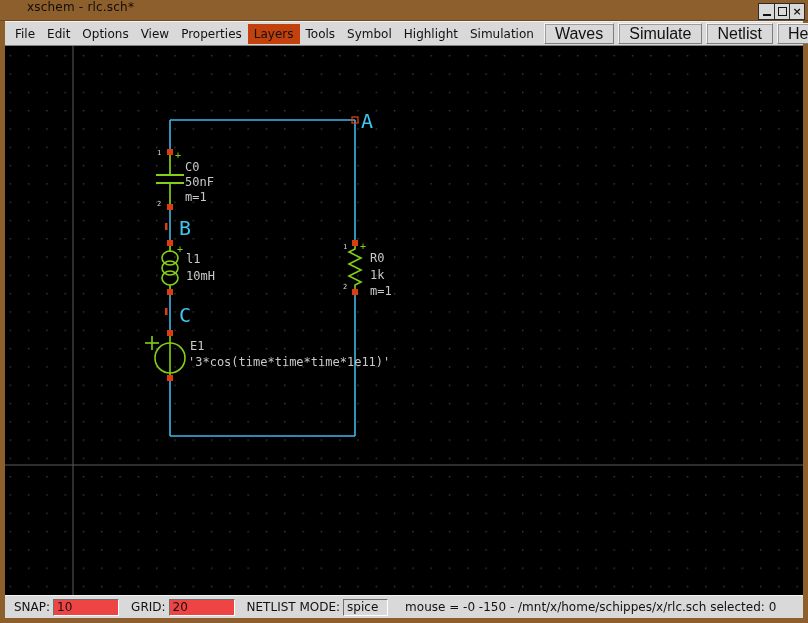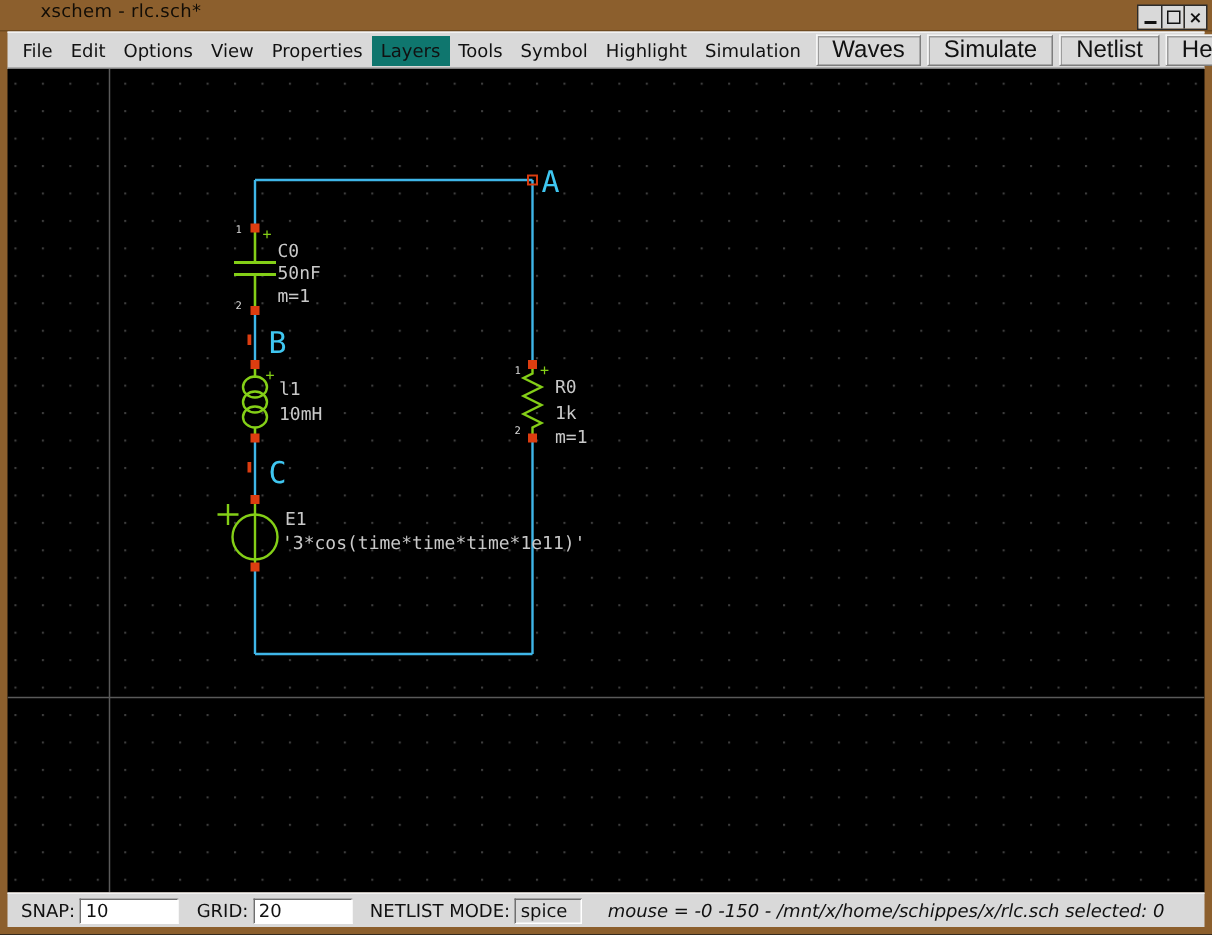--- a/index.html
+++ b/index.html
@@ -40,21 +40,21 @@
     position: absolute; top: 21px; left: 5px; width: 798px; height: 25px;
     background: #d9d9d9;
     border-top: 1px solid #f2f2f2;
     border-bottom: 1px solid #828282;
     display: flex; align-items: center;
   }
   .menu-items { display: flex; align-items: center; padding-left: 4px; }
   .menu-item {
     font-size: 12px; color: #111; padding: 3px 6px; cursor: default; white-space: nowrap;
   }
-  .menu-item.active { background: #0f766e; }
+  .menu-item.active { background: #c2410c; }
   .menu-buttons {
     margin-left: auto; display: flex; align-items: stretch; height: 21px; margin-right: 1px;
   }
   .menu-btn {
     background: #d9d9d9; border: 1px solid #7d7d7d;
     border-top-color: #f5f5f5; border-left-color: #f5f5f5;
     box-shadow: 1px 1px 0 #9c9c9c inset;
     font-size: 16px; color: #111; padding: 2px 10px; margin-left: 4px;
     display: flex; align-items: center; cursor: default;
   }
@@ -70,23 +70,23 @@
     display: flex; align-items: center; font-size: 12px; color: #111;
     padding-left: 9px; white-space: nowrap;
   }
   .sb-label { margin-right: 3px; }
   .sb-entry {
     height: 17px; border: 1px solid #fff;
     border-top-color: #6f6f6f; border-left-color: #6f6f6f;
     font-family: "DejaVu Sans", sans-serif; font-size: 12px; color:#111;
     padding: 0 3px; margin-right: 12px; outline: none;
   }
-  .sb-entry.green { background: #ffffff; width: 66px; }
+  .sb-entry.green { background: #ef4444; width: 66px; }
   .sb-entry.grey  { background: #d9d9d9; width: 45px; }
-  .sb-mouse { margin-left: 5px; font-style: italic; }
+  .sb-mouse { margin-left: 5px; }
   
   text { font-family: "DejaVu Sans Mono", "Liberation Mono", monospace; }
   .comp-label { fill: #c9c9c9; font-size: 12px; }
   .node-label { fill: #3fc6f0; font-size: 20px; }
   .pin-num    { fill: #d8d8d8; font-size: 7px; }
   .plus-small { fill: #84cf17; font-size: 10px; }
 </style>
 </head>
 <body>
 

